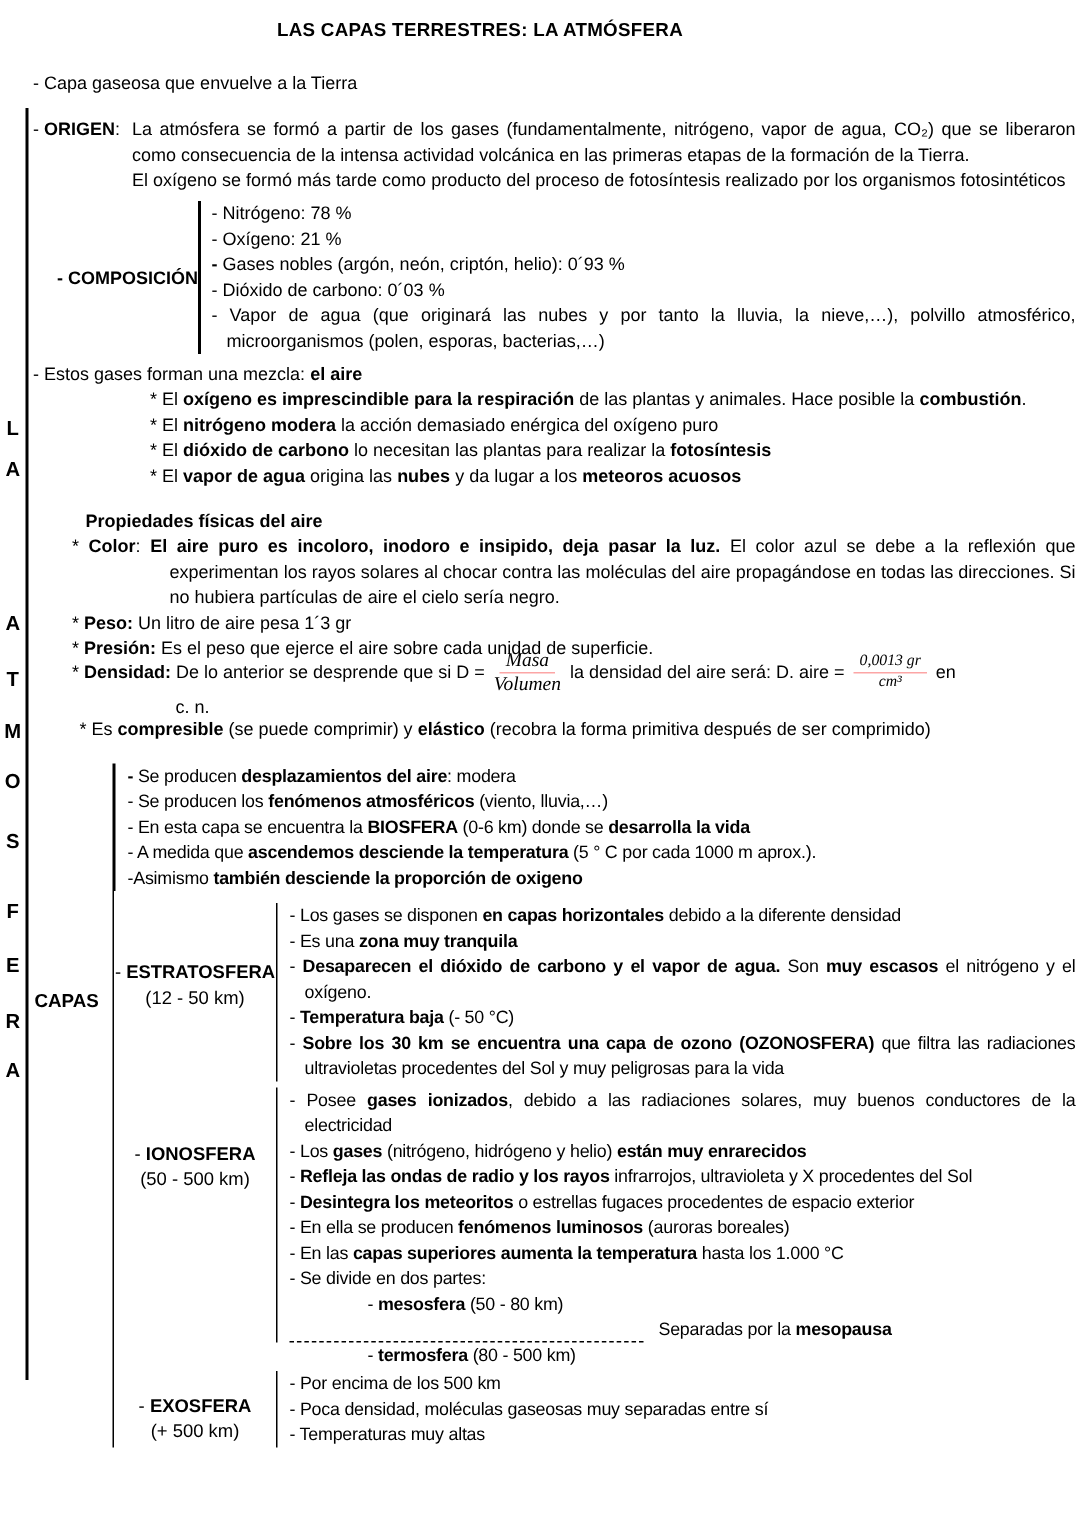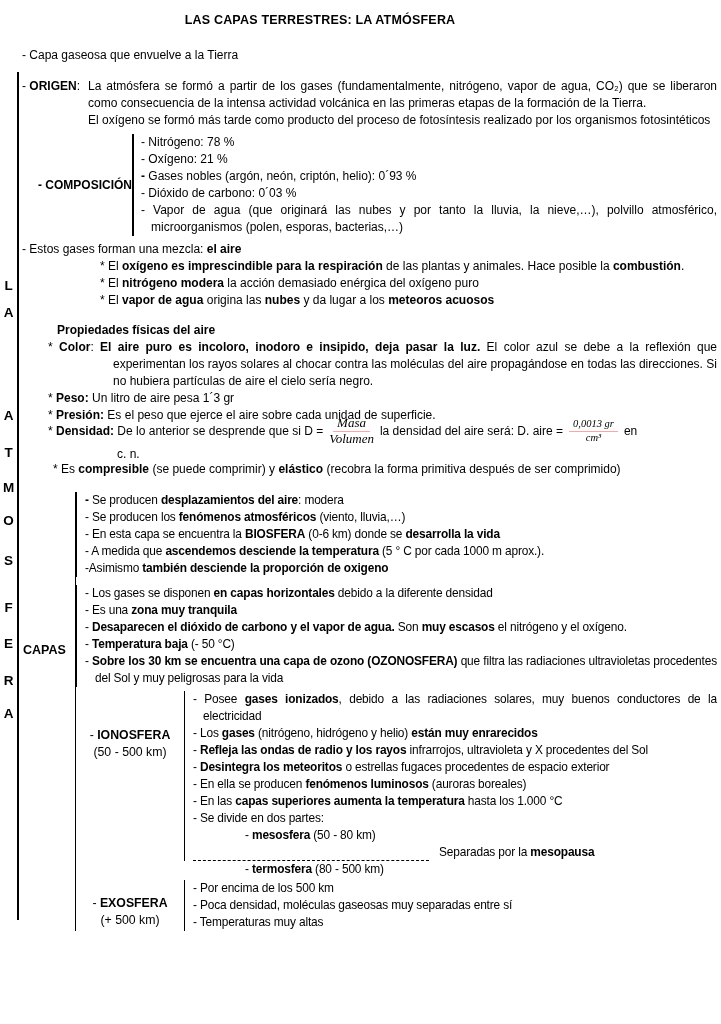--- a/index.html
+++ b/index.html
@@ -141,20 +141,21 @@
         <div class="comp-item"><span>- Oxígeno: 21 %</span></div>
         <div class="comp-item"><span class="b">- </span><span>Gases nobles (argón, neón, criptón, helio): 0´93 %</span></div>
         <div class="comp-item"><span>- Dióxido de carbono: 0´03 %</span></div>
         <div class="comp-item"><span>- Vapor de agua (que originará las nubes y por tanto la lluvia, la nieve,…), polvillo atmosférico, microorganismos (polen, esporas, bacterias,…)</span></div>
       </div>
     </div>
 
     <div class="mz-heading"><span>- Estos gases forman una mezcla: </span><span class="b">el aire</span></div>
     <div class="mz-item"><span>* El </span><span class="b">oxígeno es imprescindible para la respiración</span><span> de las plantas y animales. Hace posible la </span><span class="b">combustión</span><span>.</span></div>
     <div class="mz-item"><span>* El </span><span class="b">nitrógeno modera</span><span> la acción demasiado enérgica del oxígeno puro</span></div>
+    <div class="mz-item"><span>* El </span><span class="b">dióxido de carbono</span><span> lo necesitan las plantas para realizar la </span><span class="b">fotosíntesis</span></div>
     <div class="mz-item"><span>* El </span><span class="b">vapor de agua</span><span> origina las </span><span class="b">nubes</span><span> y da lugar a los </span><span class="b">meteoros acuosos</span></div>
 
     <div class="fis-heading"><span class="b">Propiedades físicas del aire</span></div>
     <div class="fis-item fis-color"><span>* </span><span class="b">Color</span><span>: </span><span class="b">El aire puro es incoloro, inodoro e insipido, deja pasar la luz.</span><span> El color azul se debe a la reflexión que experimentan los rayos solares al chocar contra las moléculas del aire propagándose en todas las direcciones. Si no hubiera partículas de aire el cielo sería negro.</span></div>
     <div class="fis-item"><span>* </span><span class="b">Peso:</span><span> Un litro de aire pesa 1´3 gr</span></div>
     <div class="fis-item"><span>* </span><span class="b">Presión:</span><span> Es el peso que ejerce el aire sobre cada unidad de superficie.</span></div>
 
     <div class="densidad-row">
       <span><span>* </span><span class="b">Densidad:</span><span> De lo anterior se desprende que si D =</span></span>
       <span class="frac">
@@ -181,20 +182,24 @@
             <div class="desc-item"><span class="b">- </span><span>Se producen </span><span class="b">desplazamientos del aire</span><span>: modera</span></div>
             <div class="desc-item"><span>- Se producen los </span><span class="b">fenómenos atmosféricos</span><span> (viento, lluvia,…)</span></div>
             <div class="desc-item"><span>- En esta capa se encuentra la </span><span class="b">BIOSFERA</span><span> (0-6 km) donde se </span><span class="b">desarrolla la vida</span></div>
             <div class="desc-item"><span>- A medida que </span><span class="b">ascendemos desciende la temperatura</span><span> (5 ° C por cada 1000 m aprox.).</span></div>
             <div class="desc-item"><span>-Asimismo </span><span class="b">también desciende la proporción de oxigeno</span></div>
           </div>
         </div>
       </div>
 
       <div class="layer-row gap8">
+        <div class="layer-name pt38">
+          <div><span>- </span><span class="b">ESTRATOSFERA</span></div>
+          <div>(12 - 50 km)</div>
+        </div>
         <div class="layer-desc">
           <div class="desc-bordered">
             <div class="desc-item"><span>- Los gases se disponen </span><span class="b">en capas horizontales</span><span> debido a la diferente densidad</span></div>
             <div class="desc-item"><span>- Es una </span><span class="b">zona muy tranquila</span></div>
             <div class="desc-item"><span>- </span><span class="b">Desaparecen el dióxido de carbono y el vapor de agua.</span><span> Son </span><span class="b">muy escasos</span><span> el nitrógeno y el oxígeno.</span></div>
             <div class="desc-item"><span>- </span><span class="b">Temperatura baja</span><span> (- 50 °C)</span></div>
             <div class="desc-item"><span>- </span><span class="b">Sobre los 30 km se encuentra una capa de ozono (OZONOSFERA)</span><span> que filtra las radiaciones ultravioletas procedentes del Sol y muy peligrosas para la vida</span></div>
           </div>
         </div>
       </div>

